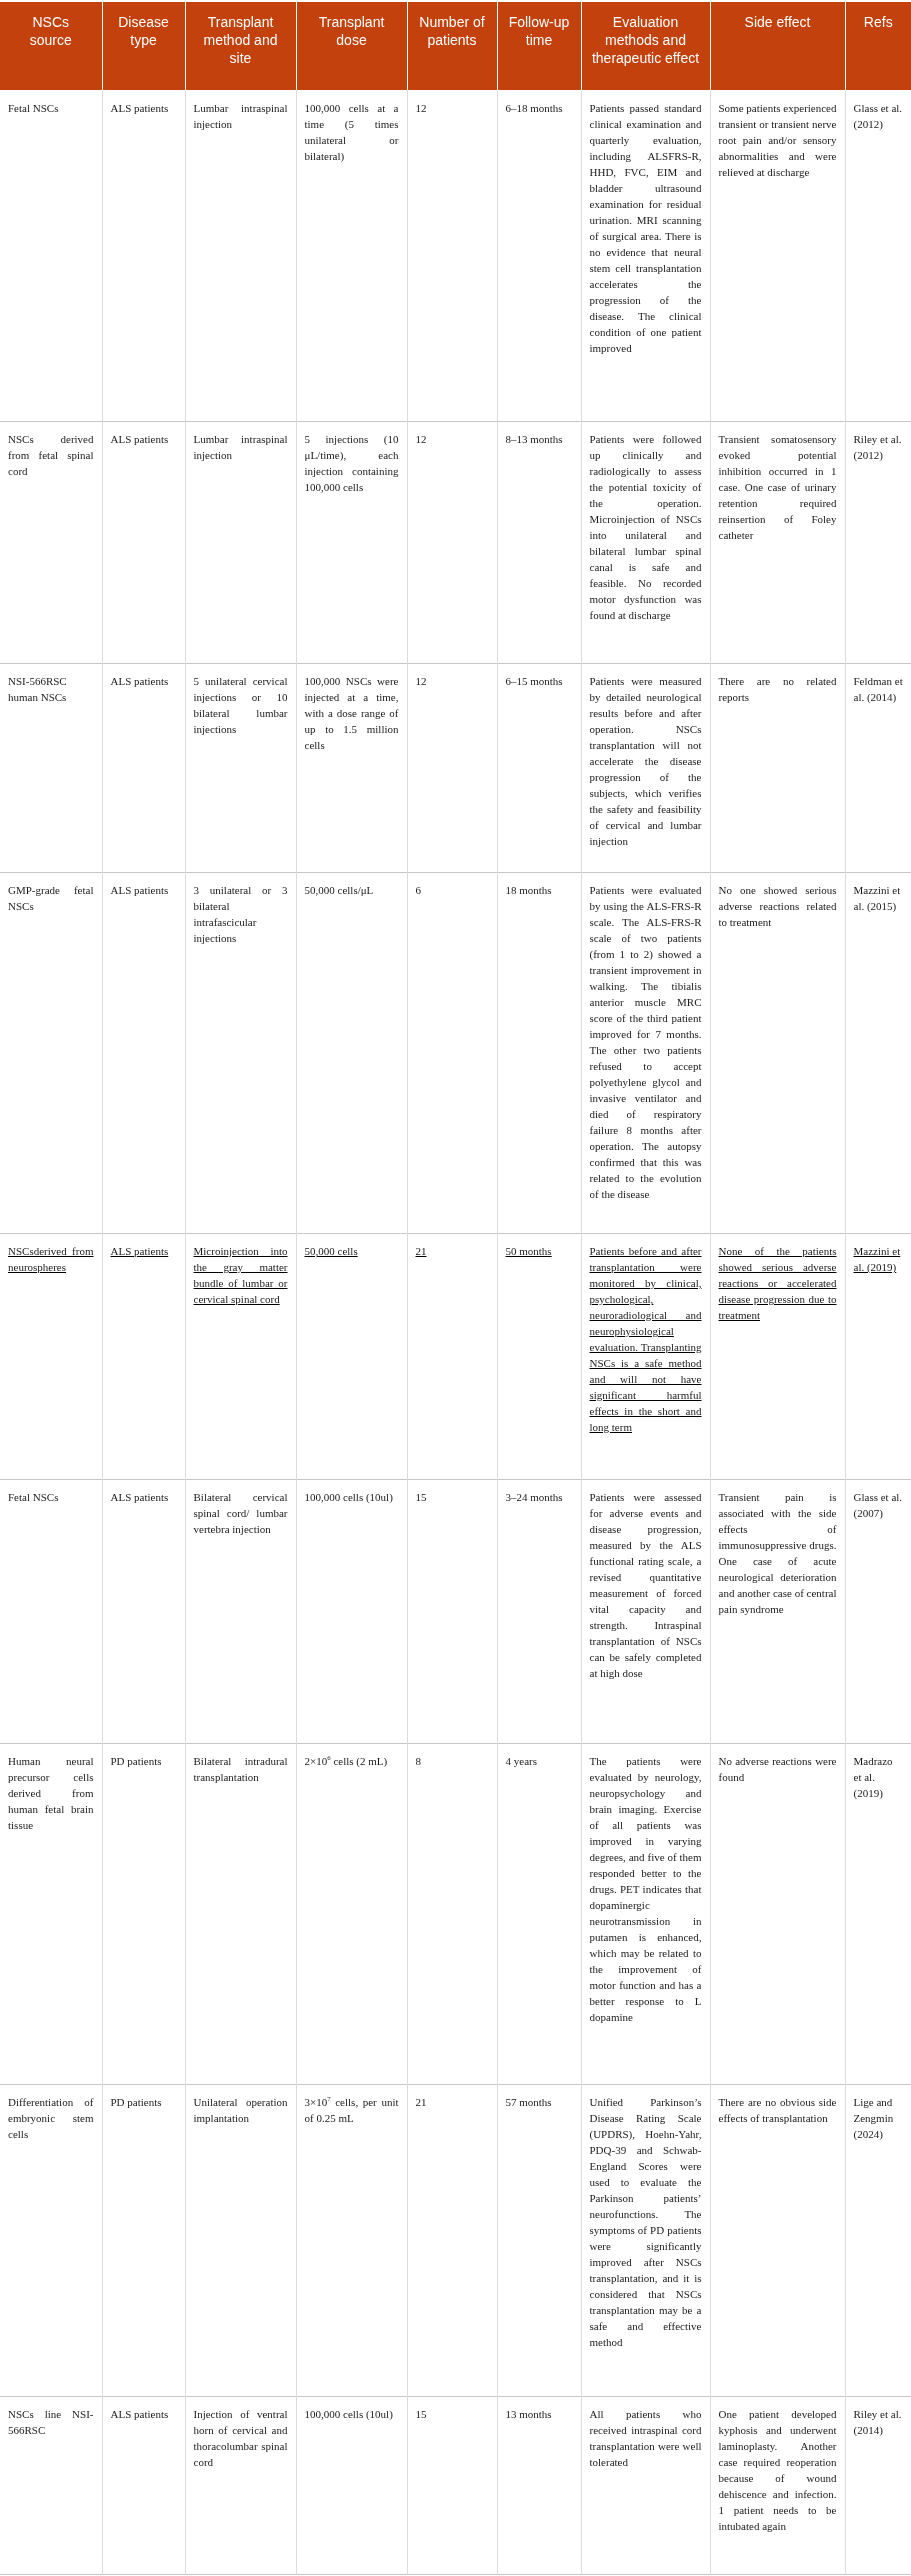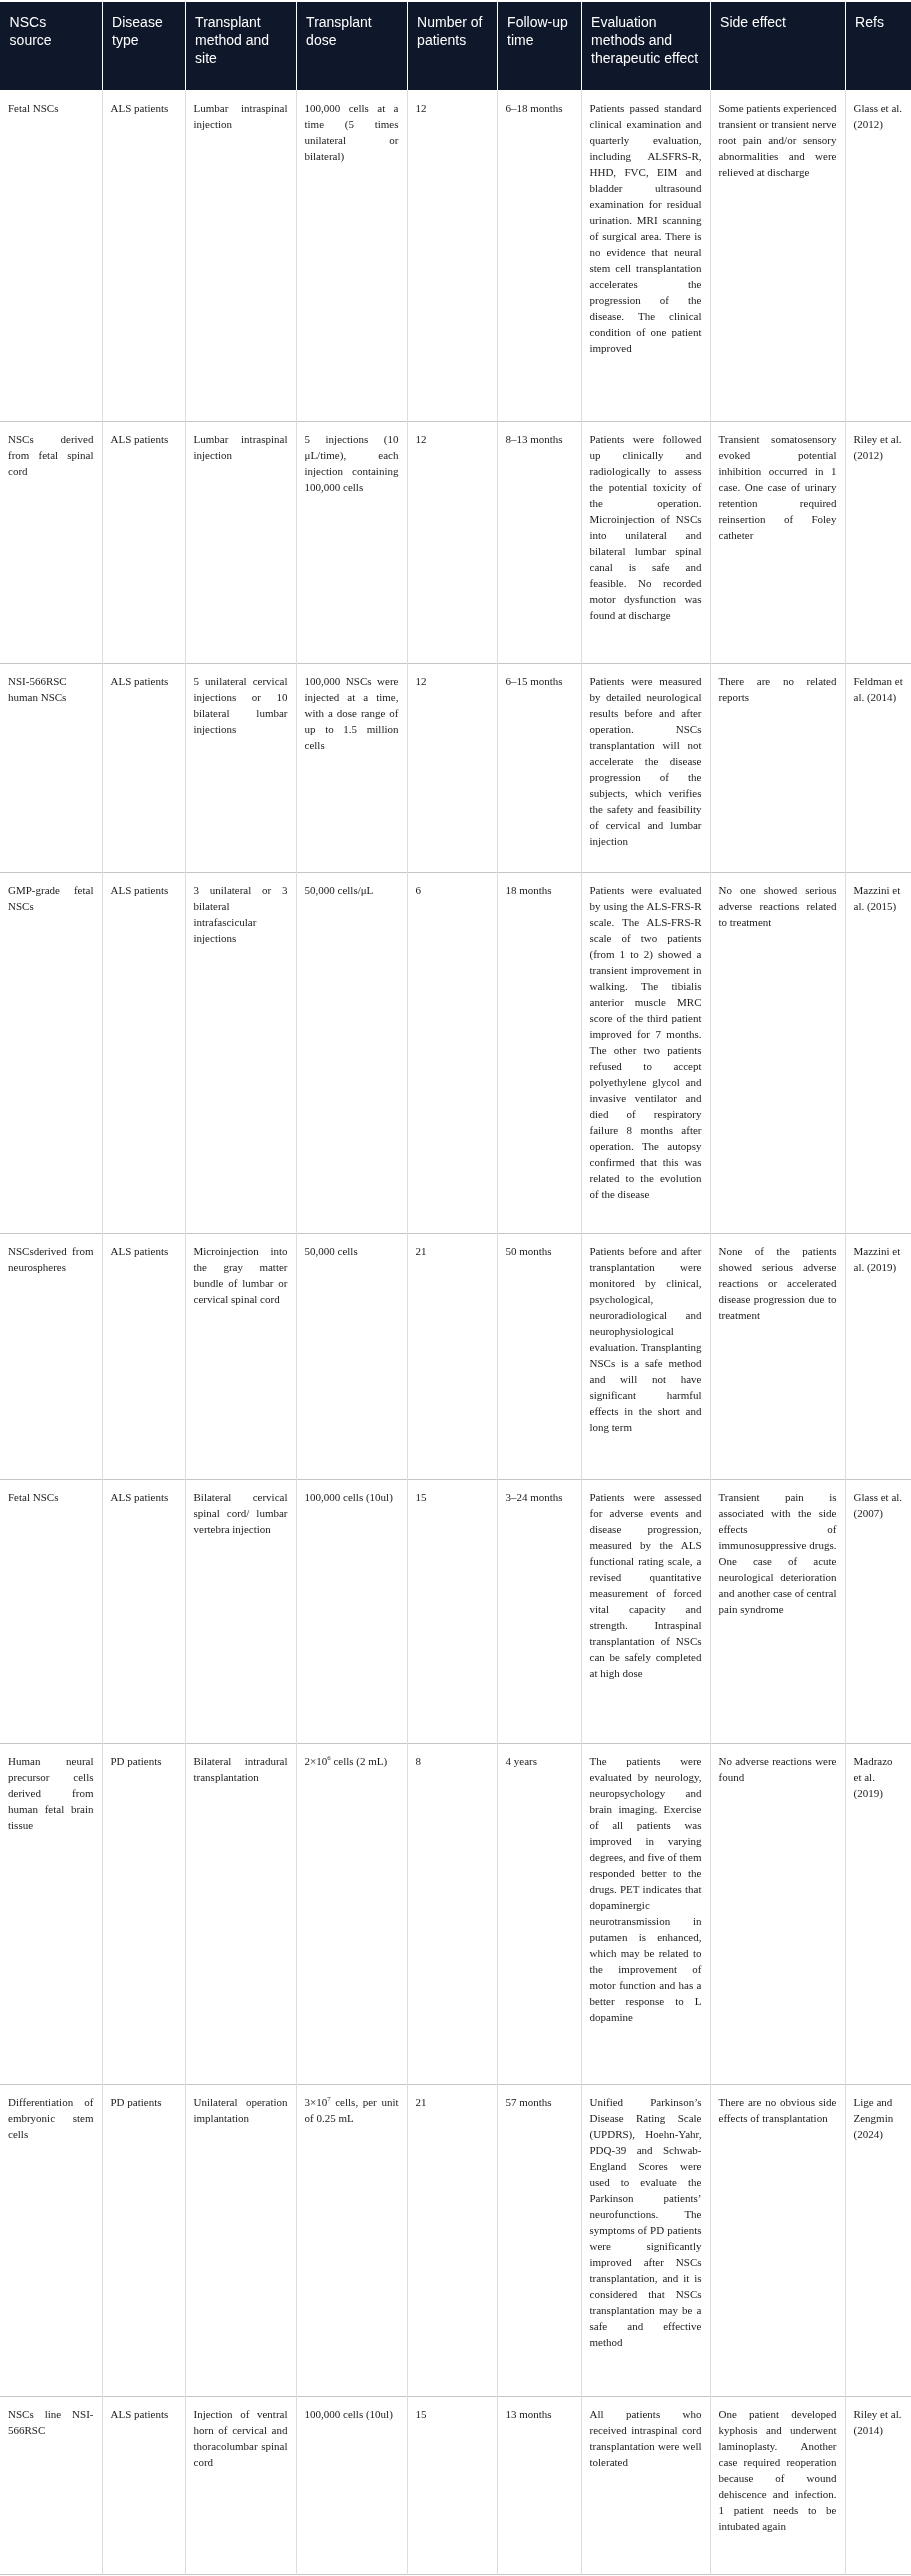--- a/index.html
+++ b/index.html
@@ -5,27 +5,27 @@
   * { box-sizing: border-box; margin: 0; padding: 0; }
   html, body { background: #ffffff; }
   body { width: 911px; font-family: "Liberation Serif", "DejaVu Serif", serif; }
   table.review-table {
     width: 911px;
     table-layout: fixed;
     border-collapse: collapse;
     border-bottom: 0.8px solid #c6c6c6;
   }
   thead th {
-    background: #0f172a;
+    background: #c2410c;
     color: #ffffff;
     font-family: "Liberation Sans", "DejaVu Sans", sans-serif;
     font-size: 14px;
     font-weight: 400;
     line-height: 1.3;
-    text-align: left;
+    text-align: center;
     vertical-align: top;
     padding: 11px 9.6px 8px 9.6px;
     border-left: 1.6px solid #ffffff;
     border-top: 2.4px solid #ffffff;
     height: 89px;
   }
   thead th:first-child { border-left: none; }
   tbody td {
     vertical-align: top;
     font-size: 11px;
@@ -107,21 +107,21 @@
     <td class="just">GMP-grade fetal NSCs</td>
     <td>ALS patients</td>
     <td class="just">3 unilateral or 3 bilateral intrafascicular injections</td>
     <td class="just">50,000 cells/μL</td>
     <td>6</td>
     <td>18 months</td>
     <td class="just">Patients were evaluated by using the ALS-FRS-R scale. The ALS-FRS-R scale of two patients (from 1 to 2) showed a transient improvement in walking. The tibialis anterior muscle MRC score of the third patient improved for 7 months. The other two patients refused to accept polyethylene glycol and invasive ventilator and died of respiratory failure 8 months after operation. The autopsy confirmed that this was related to the evolution of the disease</td>
     <td class="just">No one showed serious adverse reactions related to treatment</td>
     <td>Mazzini et al. (2015)</td>
   </tr>
-      <tr style="height: 246px;">
+      <tr style="height: 246px; text-decoration: underline;">
     <td class="just">NSCsderived from neurospheres</td>
     <td>ALS patients</td>
     <td class="just">Microinjection into the gray matter bundle of lumbar or cervical spinal cord</td>
     <td class="just">50,000 cells</td>
     <td>21</td>
     <td>50 months</td>
     <td class="just">Patients before and after transplantation were monitored by clinical, psychological, neuroradiological and neurophysiological evaluation. Transplanting NSCs is a safe method and will not have significant harmful effects in the short and long term</td>
     <td class="just">None of the patients showed serious adverse reactions or accelerated disease progression due to treatment</td>
     <td>Mazzini et al. (2019)</td>
   </tr>

